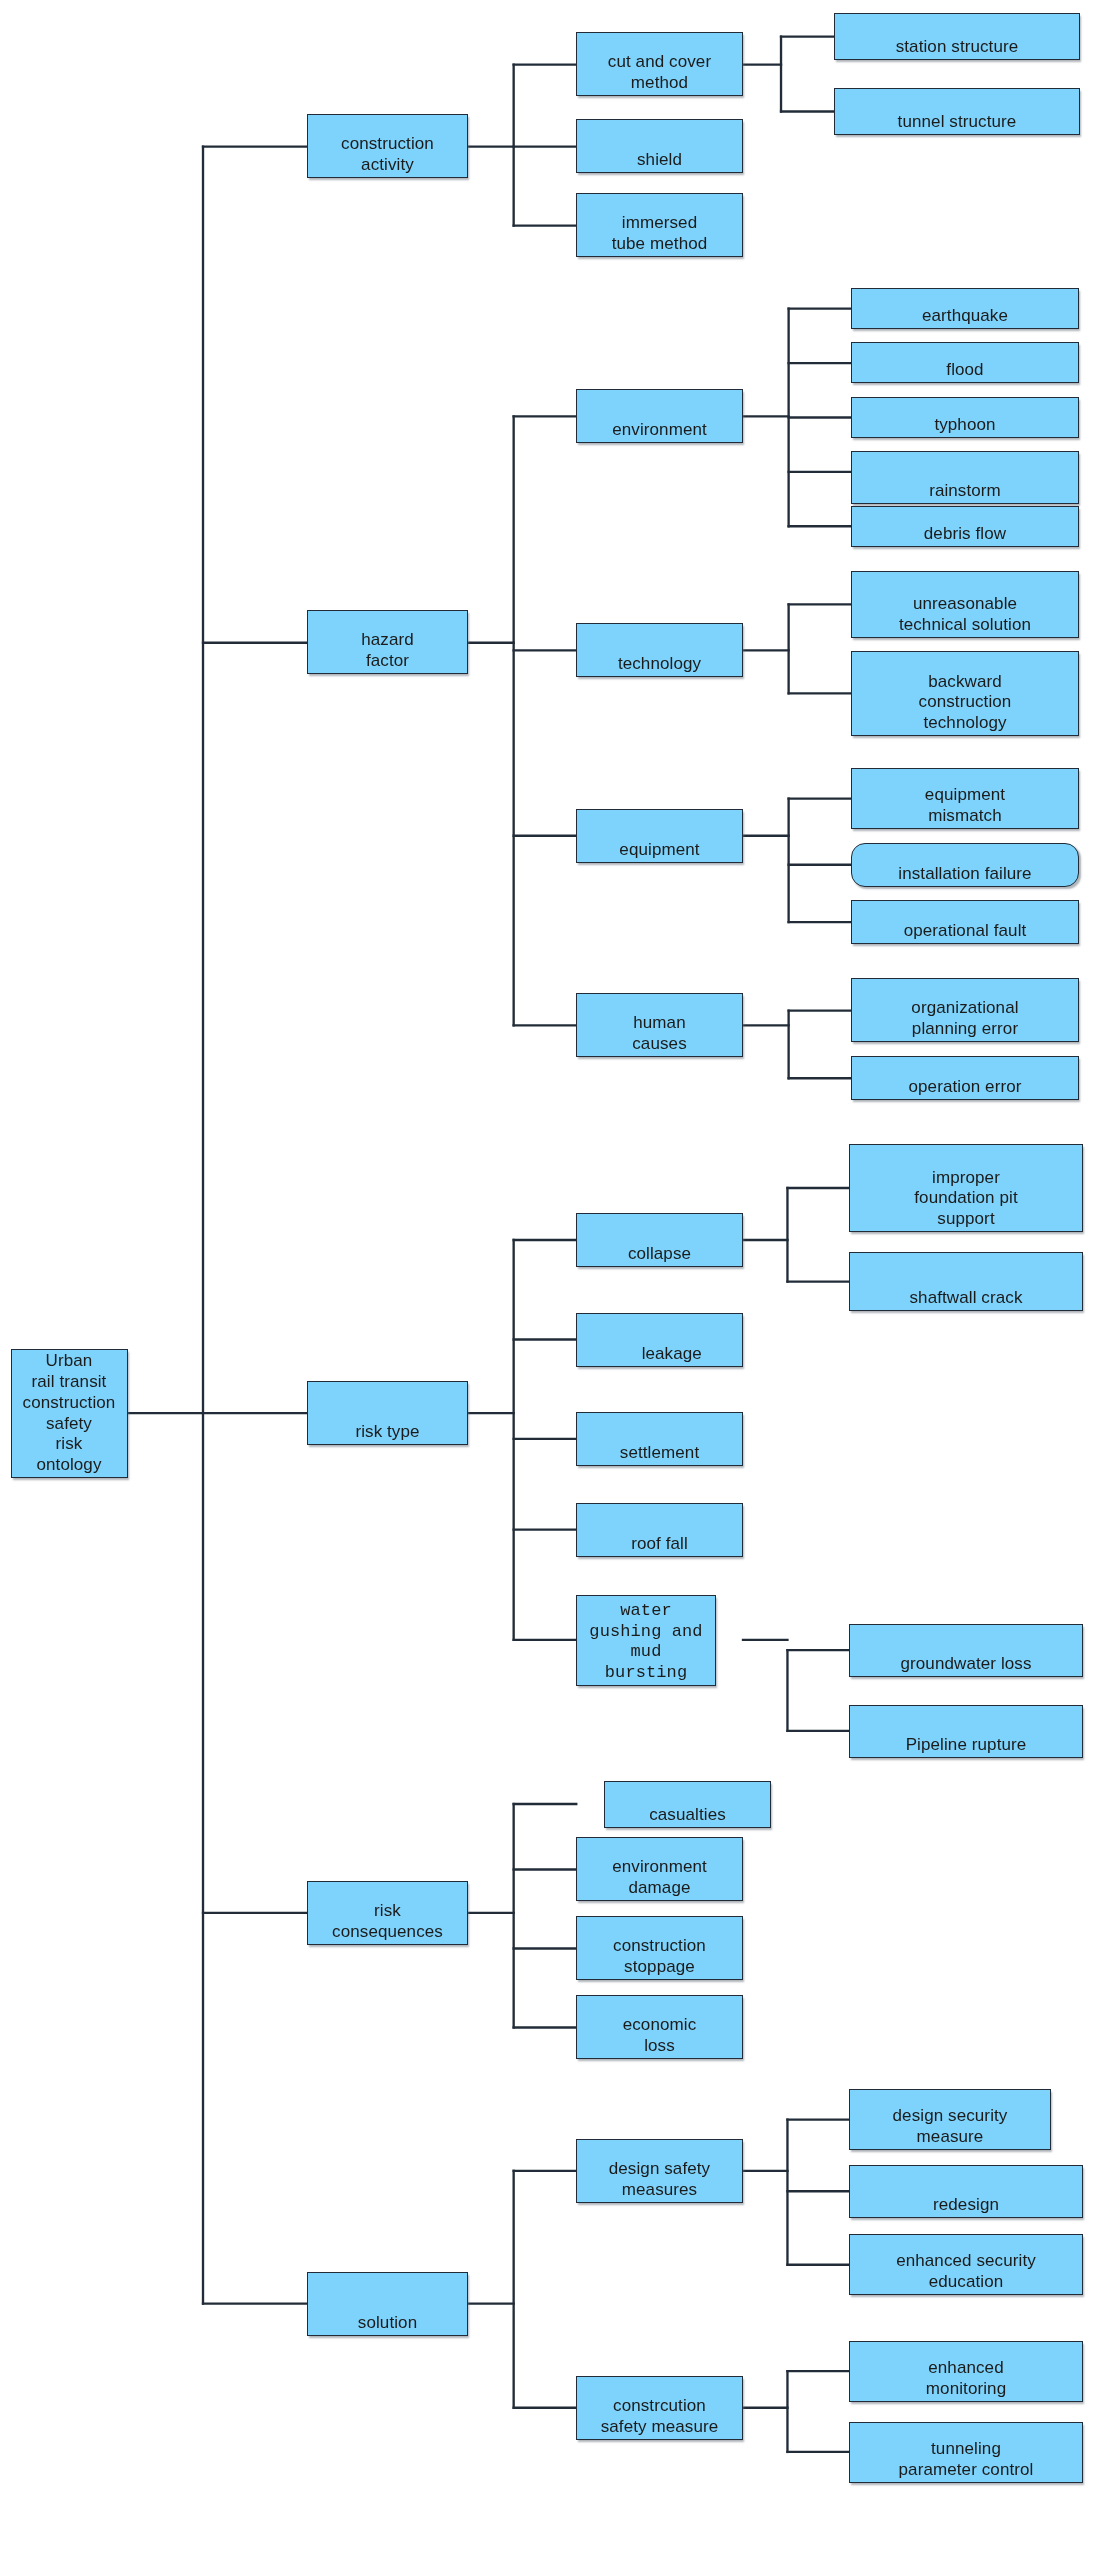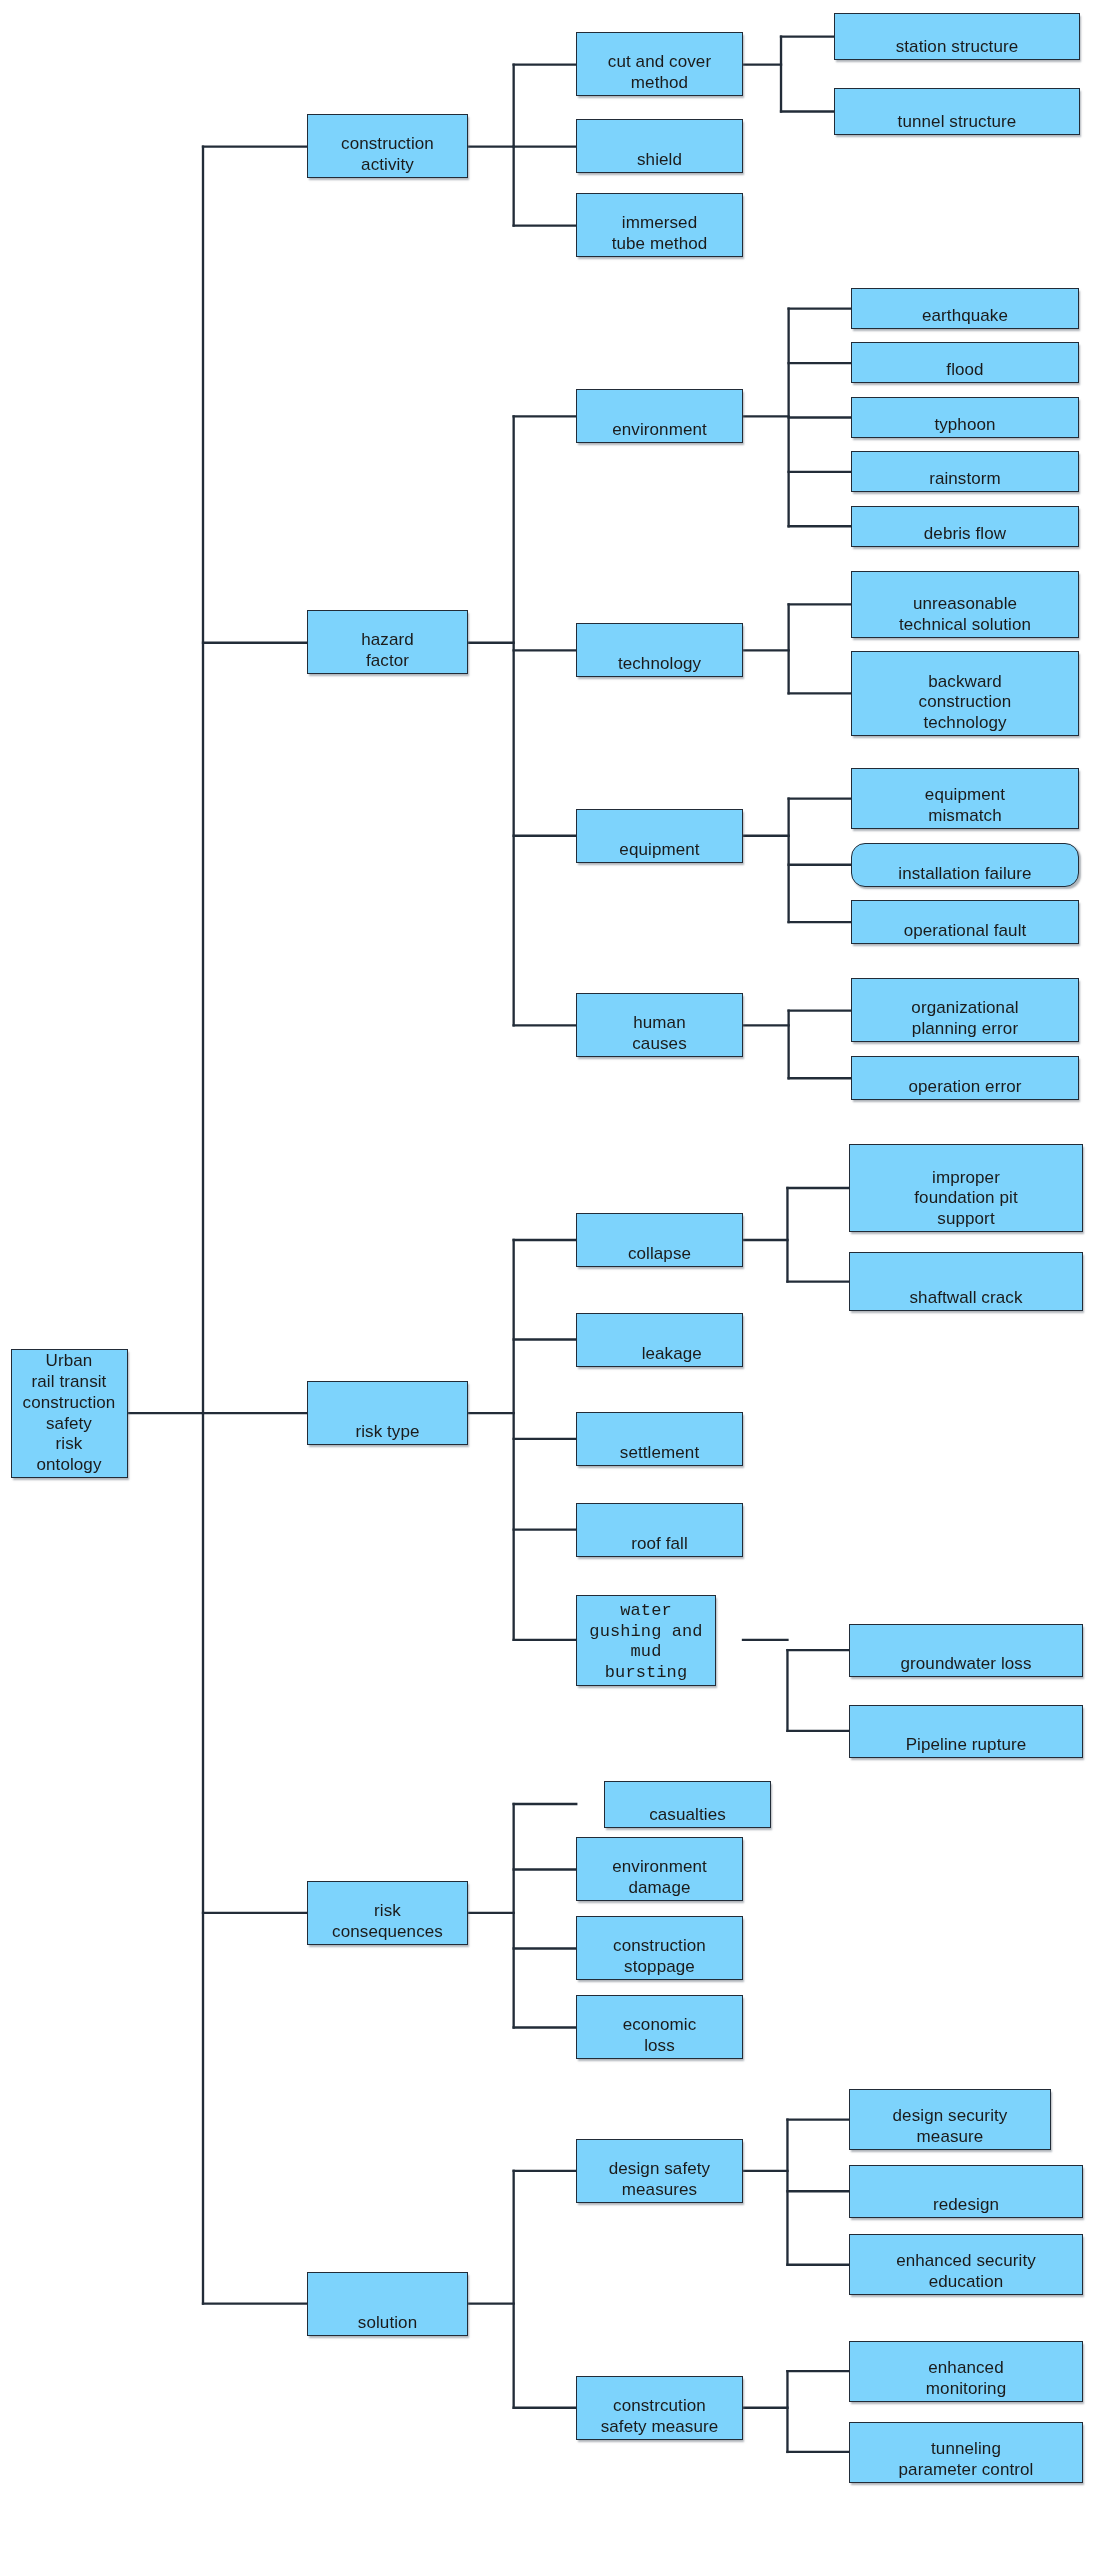--- a/index.html
+++ b/index.html
@@ -260,21 +260,21 @@
       </div>
       <div class="node lvl-3" style="left: 851px; top: 288px; width: 228px; height: 41px;">
         <span>earthquake</span>
       </div>
       <div class="node lvl-3" style="left: 851px; top: 342px; width: 228px; height: 41px;">
         <span>flood</span>
       </div>
       <div class="node lvl-3" style="left: 851px; top: 397px; width: 228px; height: 41px;">
         <span>typhoon</span>
       </div>
-      <div class="node lvl-3" style="left: 851px; top: 451px; width: 228px; height: 41px;">
+      <div class="node lvl-3" style="left: 851px; top: 451px; width: 228px; height: 53px;">
         <span>rainstorm</span>
       </div>
       <div class="node lvl-3" style="left: 851px; top: 506px; width: 228px; height: 41px;">
         <span>debris flow</span>
       </div>
       <div class="node lvl-3" style="left: 851px; top: 571px; width: 228px; height: 67px;">
         <span>unreasonable
 technical solution</span>
       </div>
       <div class="node lvl-3" style="left: 851px; top: 651px; width: 228px; height: 85px;">

